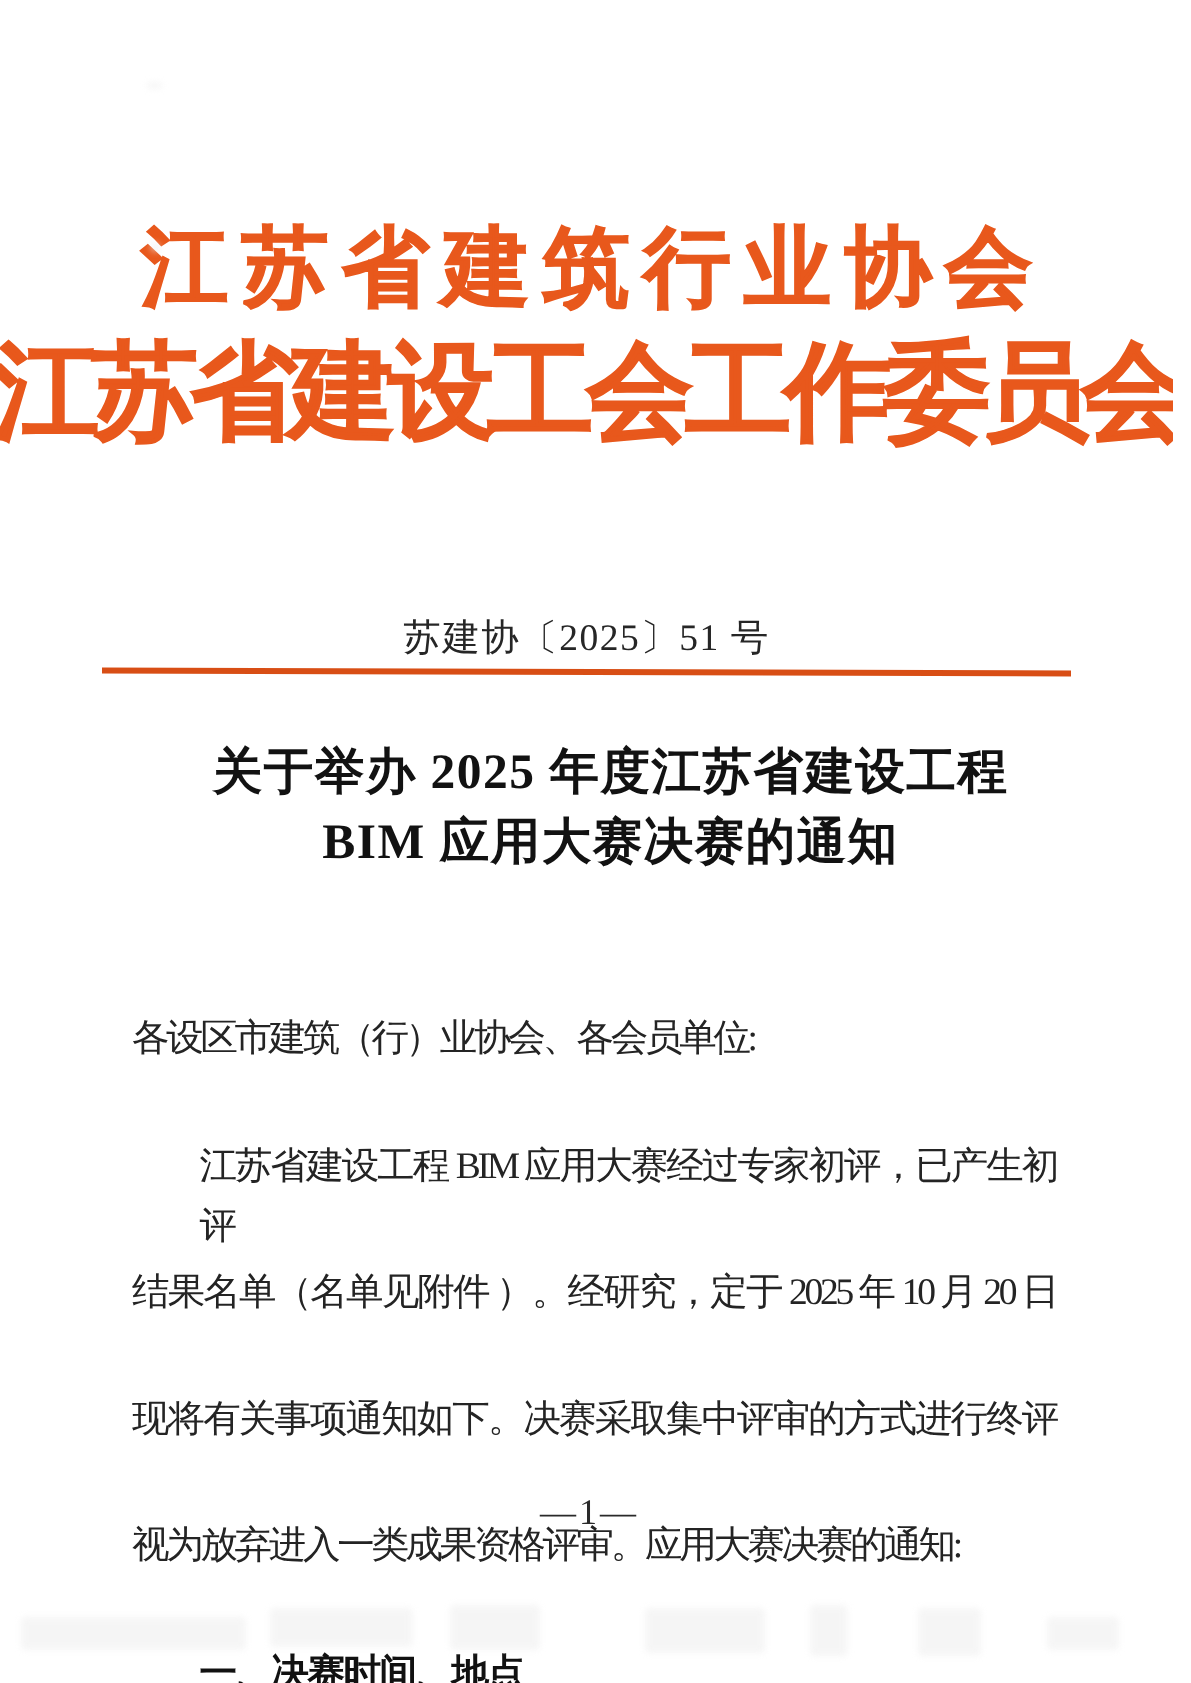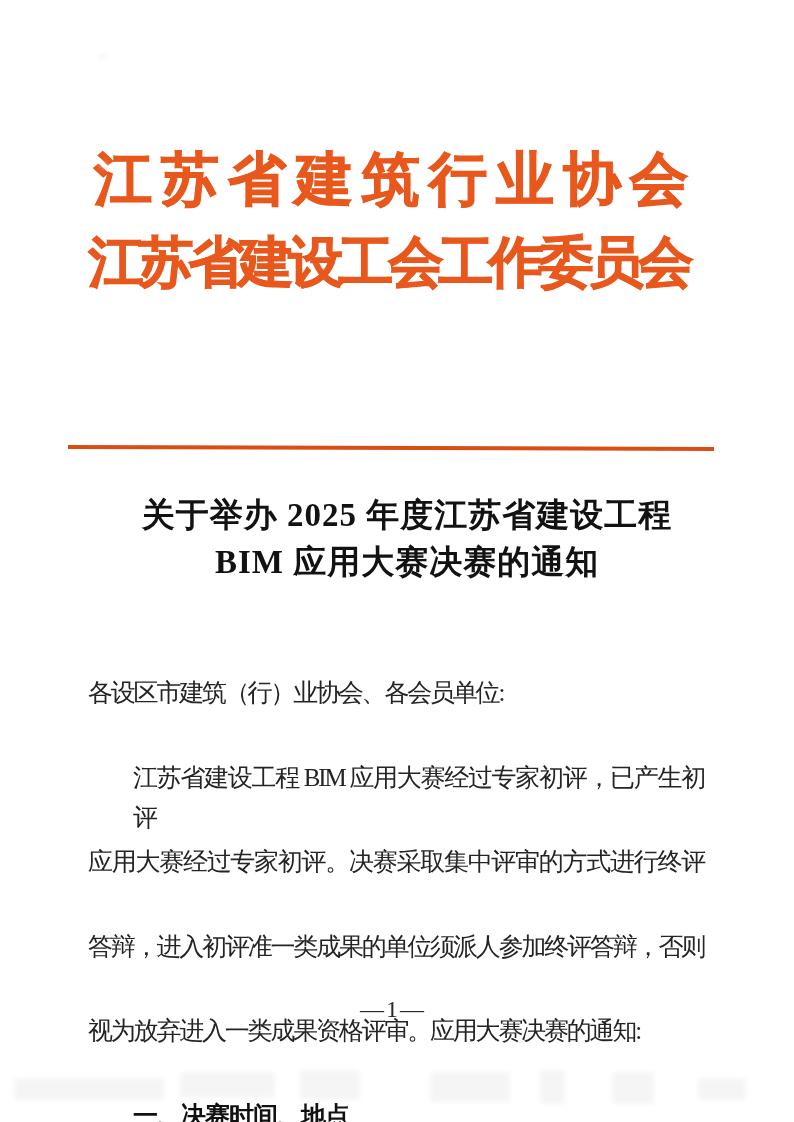--- a/index.html
+++ b/index.html
@@ -31,21 +31,21 @@
   }
   .letterhead .lh-line1 {
     font-size: 58px;
     line-height: 62px;
     letter-spacing: 9px;
     text-indent: 9px;
     white-space: nowrap;
   }
   .letterhead .lh-line2 {
     margin-top: 22px;
-    font-size: 55px;
+    font-size: 71px;
     line-height: 60px;
     letter-spacing: -5px;
     text-indent: -5px;
     white-space: nowrap;
   }
 
   
   .doc-number {
     position: absolute;
     top: 408px;
@@ -139,33 +139,34 @@
 </head>
 <body>
 
 <div class="page">
 
   <div class="letterhead">
     <div class="lh-line1">江苏省建筑行业协会</div>
     <div class="lh-line2">江苏省建设工会工作委员会</div>
   </div>
 
+  <div class="doc-number">苏建协〔2025〕51 号</div>
 
   <div class="red-line"></div>
 
   <div class="notice-title">
     <div>关于举办 2025 年度江苏省建设工程</div>
     <div>BIM 应用大赛决赛的通知</div>
   </div>
 
   <div class="body-text">
     <div class="line">各设区市建筑（行）业协会、各会员单位:</div>
     <div class="line just indent">江苏省建设工程 BIM 应用大赛经过专家初评，已产生初评</div>
-    <div class="line just">应用大赛经过专家初评。决赛采取集中评审的方式进行终评</div>
-    <div class="line just">答辩，进入初评准一类成果的单位须派人参加终评答辩，否则</div>
+    <div class="line just">结果名单（名单见附件 ）。经研究，定于 2025 年 10 月 20 日</div>
+    <div class="line just">现将有关事项通知如下。决赛采取集中评审的方式进行终评</div>
     <div class="line">视为放弃进入一类成果资格评审。应用大赛决赛的通知:</div>
     <div class="line heading indent">一、决赛时间、地点</div>
   </div>
 
   <div class="page-number">— 1 —</div>
 
   <div class="smudge" style="left:98px;  top:55px;   width:10px; height:4px;"></div>
   <div class="smudge" style="left:100px; top:162px;  width:7px;  height:6px;"></div>
   <div class="smudge" style="left:14px;  top:1078px; width:150px; height:22px;"></div>
   <div class="smudge" style="left:180px; top:1072px; width:95px;  height:26px;"></div>

